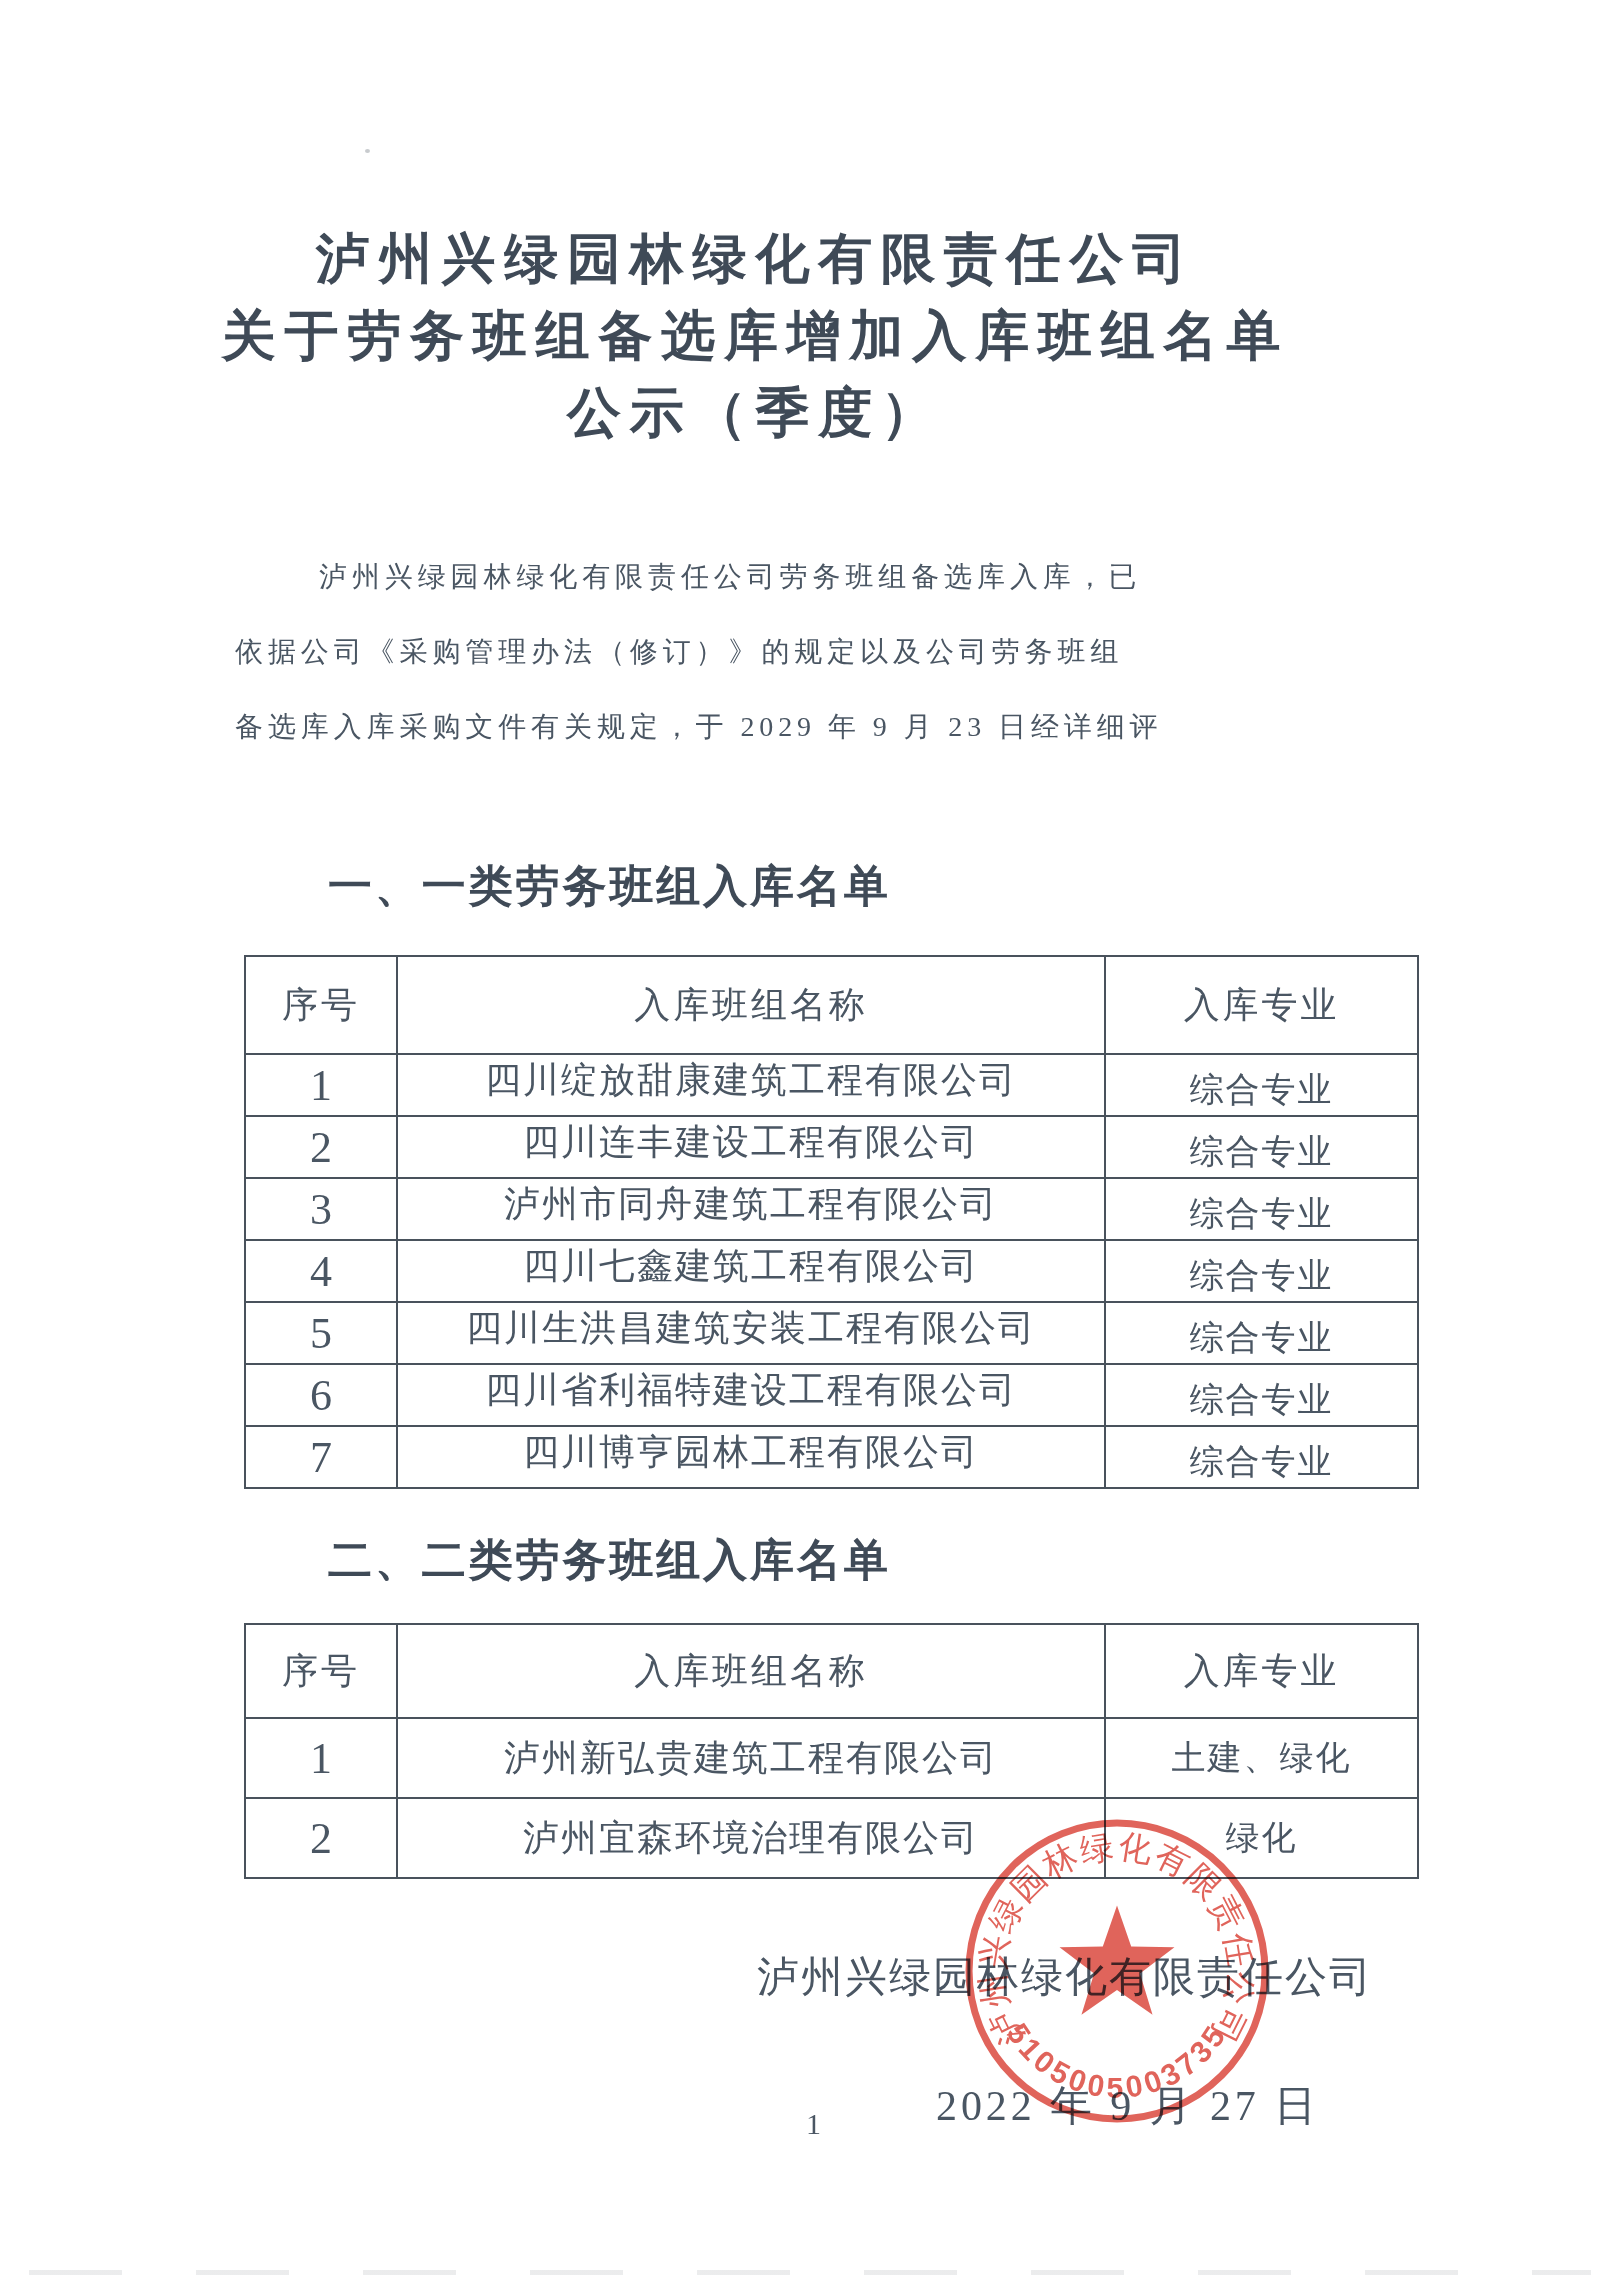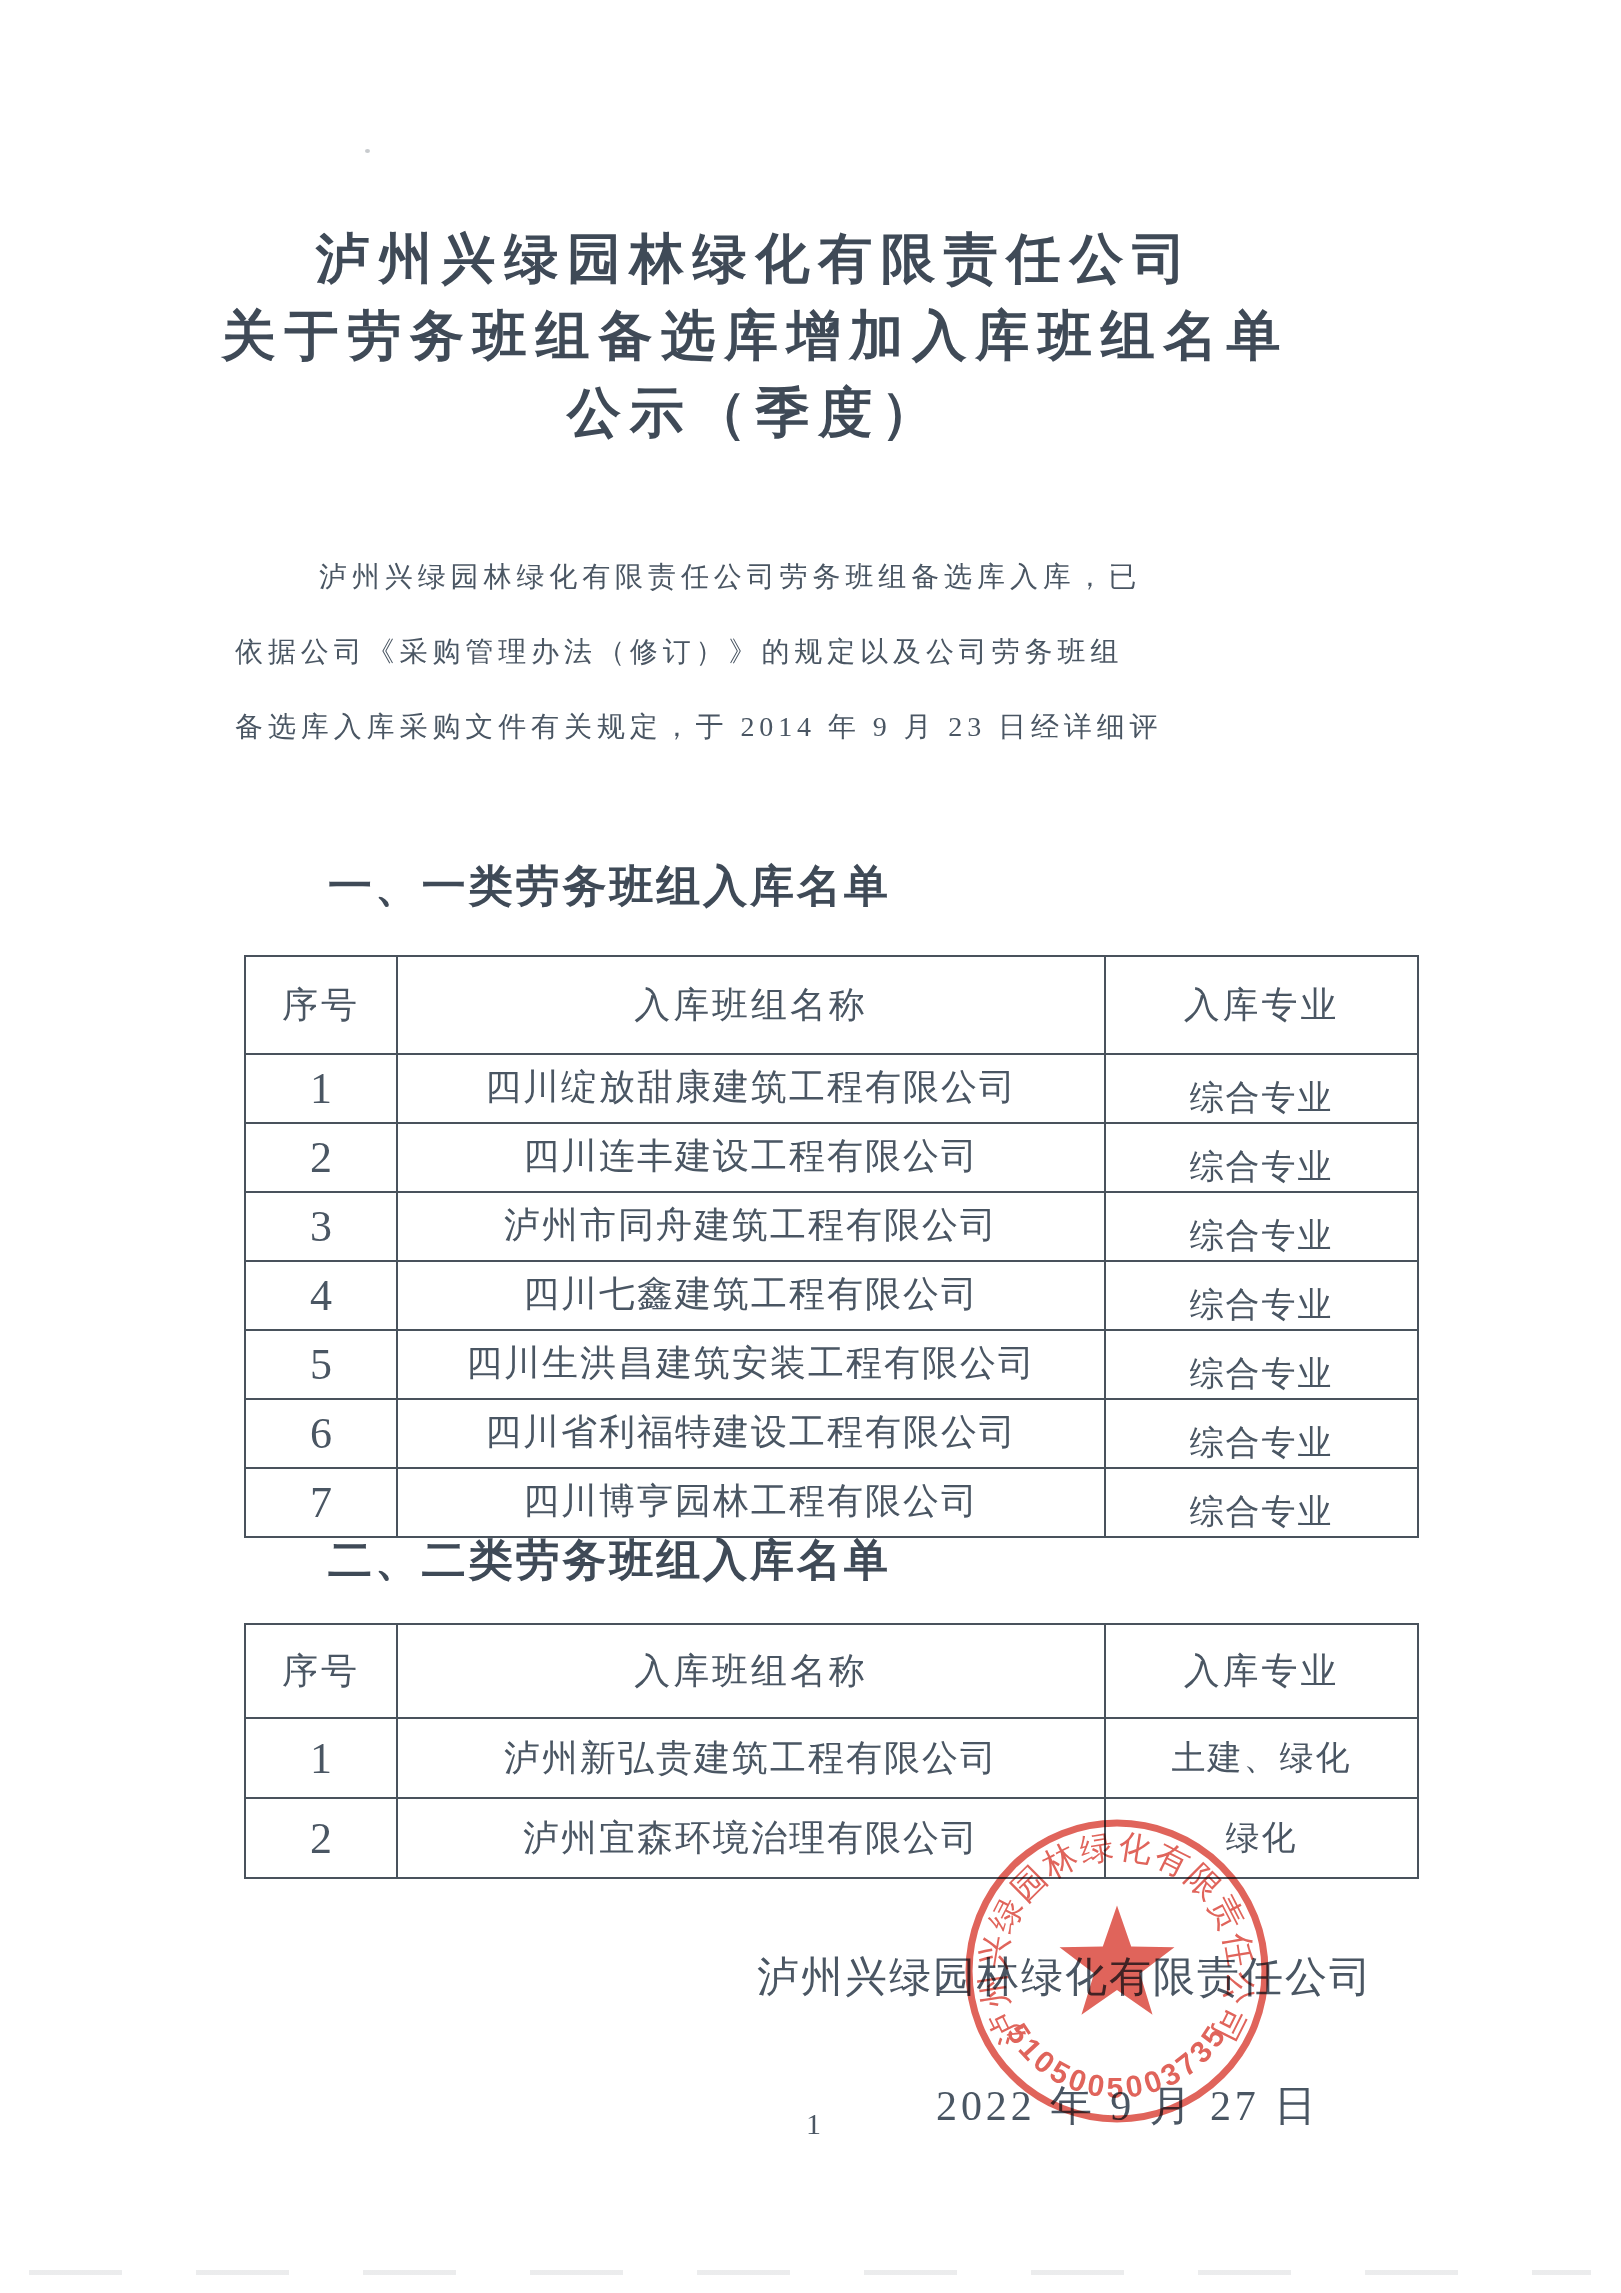--- a/index.html
+++ b/index.html
@@ -40,21 +40,21 @@
     text-align:center;overflow:hidden;white-space:nowrap;}
   table.roster th{font-weight:normal;font-size:36px;letter-spacing:2.9px;}
   table.roster.t1 thead tr{height:98px;}
   table.roster.t1 tbody tr{height:62px;}
   table.roster.t2 thead tr{height:94px;}
   table.roster.t2 tbody tr{height:80px;}
   table.roster td:nth-child(1){font-size:44px;}
   table.roster td:nth-child(2){font-size:36px;letter-spacing:2px;}
   table.roster td:nth-child(3){font-size:34px;letter-spacing:2px;}
   
-  table.roster.t1 td:nth-child(3){vertical-align:top;padding-top:20px;}
+  table.roster.t1 td:nth-child(3){vertical-align:top;padding-top:12px;}
   table.roster.t1 td:nth-child(2){vertical-align:bottom;padding-bottom:9.8px;}
   table.roster.t2 td{vertical-align:middle;}
 
   .signature{position:absolute;top:1949px;left:757px;font-size:42px;
     letter-spacing:2px;white-space:nowrap;color:var(--ink);}
   .sig-date{position:absolute;top:2078px;left:936px;font-size:42px;
     letter-spacing:3.9px;white-space:nowrap;color:var(--ink);}
   .page-number{position:absolute;top:2107px;left:806px;font-size:30px;color:var(--ink);}
 
   .seal{position:absolute;left:961px;top:1815px;width:312px;height:312px;
@@ -80,21 +80,21 @@
 
   <div class="title-block">
     <div>泸州兴绿园林绿化有限责任公司</div>
     <div>关于劳务班组备选库增加入库班组名单</div>
     <div>公示（季度）</div>
   </div>
 
   <div class="body-block">
     <div class="line indent">泸州兴绿园林绿化有限责任公司劳务班组备选库入库，已</div>
     <div class="line">依据公司《采购管理办法（修订）》的规定以及公司劳务班组</div>
-    <div class="line">备选库入库采购文件有关规定，于 2014 年 9 月 23 日经详细评</div>
+    <div class="line">备选库入库采购文件有关规定，于 2029 年 9 月 23 日经详细评</div>
   </div>
 
   <h2 class="section-heading s1">一、一类劳务班组入库名单</h2>
 
   <table class="roster t1">
     <colgroup>
         <col style="width:152px">
         <col style="width:708px">
         <col style="width:313px">
       </colgroup>

